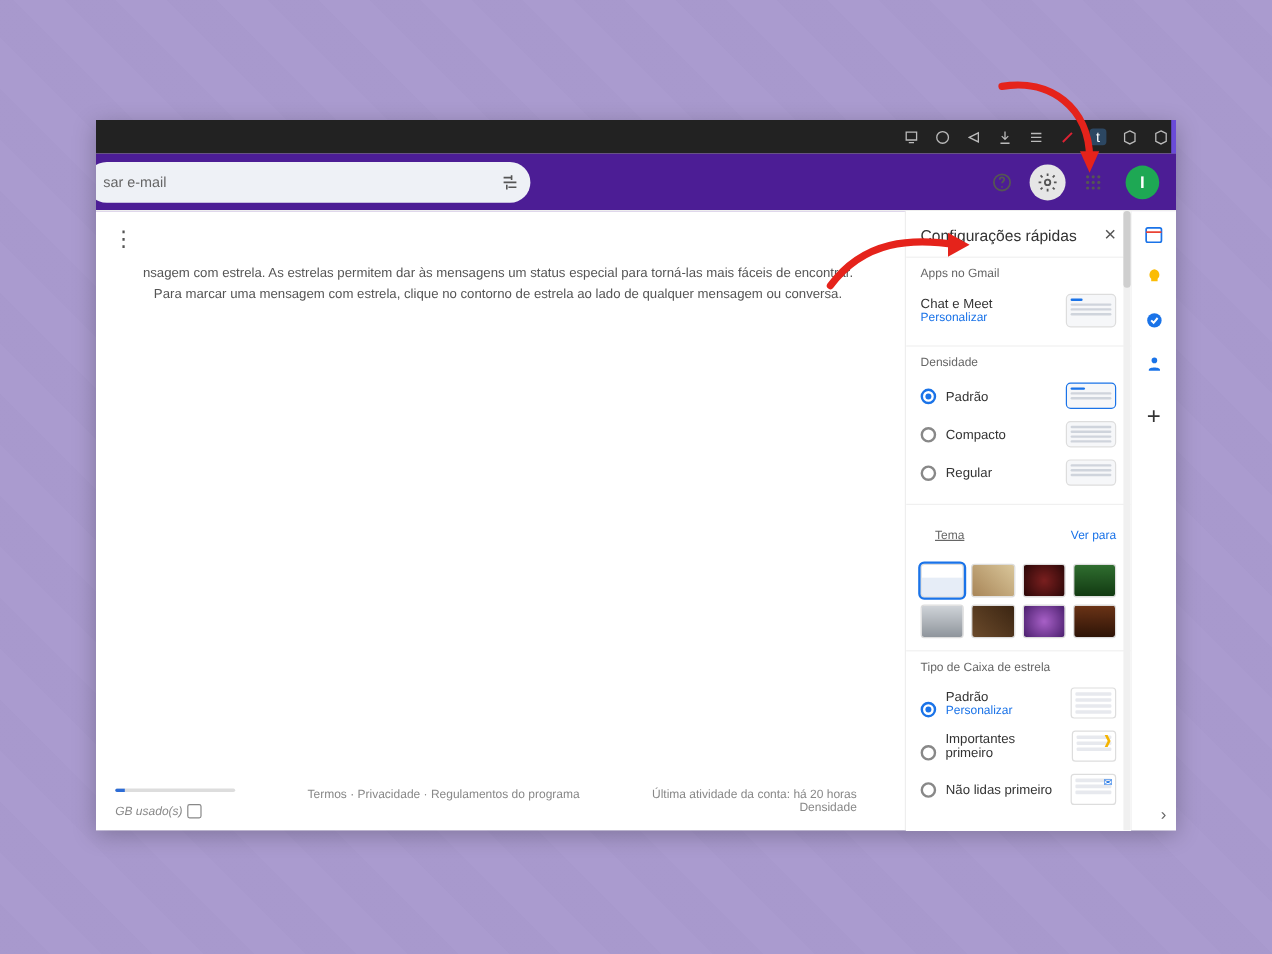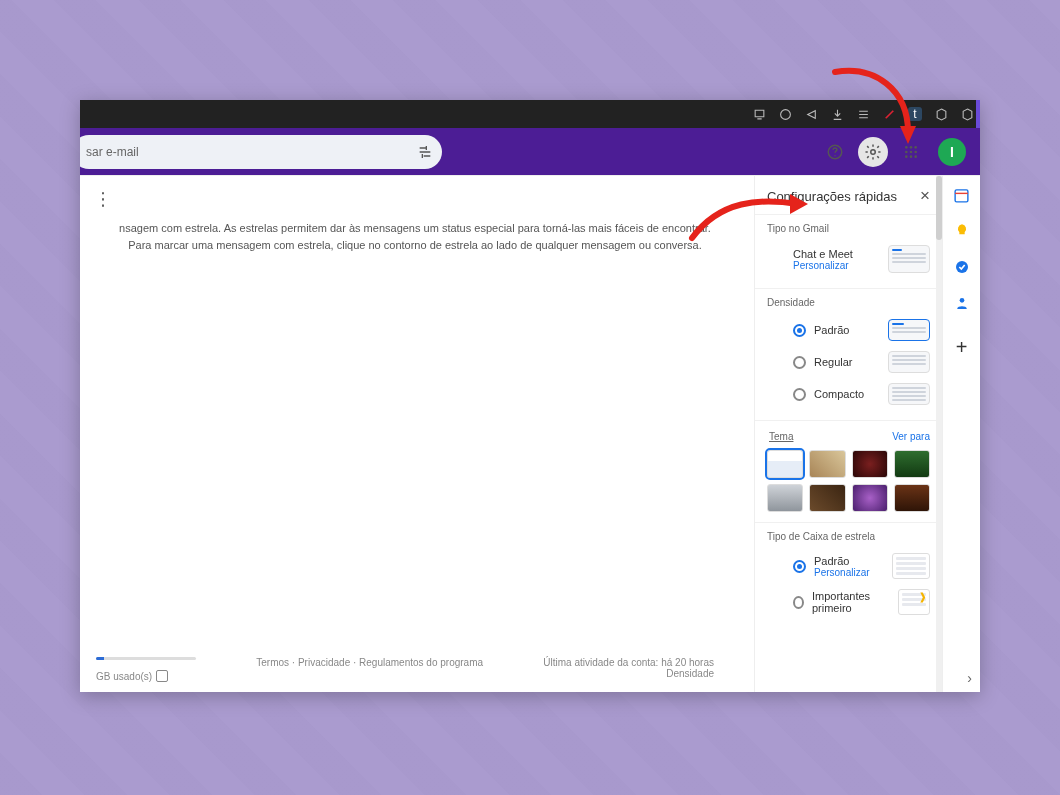--- a/index.html
+++ b/index.html
@@ -22,36 +22,36 @@
   .circle-ic { width:30px; height:30px; border-radius:50%; display:flex; align-items:center; justify-content:center; color:#555; cursor:pointer;}
   .circle-ic.active { background:#e6e6e6;}
   .avatar { width:28px; height:28px; border-radius:50%; background:#1ea854; color:#fff; font-weight:600; font-size:14px; display:flex; align-items:center; justify-content:center; margin-left:4px;}
 
   .body-row { display:flex; height:calc(100% - 76px); position:relative;}
   .main-col { flex:1 1 auto; padding:12px 10px 0 6px; position:relative; display:flex; flex-direction:column; overflow:hidden;}
   .kebab { color:#555; font-size:18px; padding:0 8px 6px;}
   .empty-hint { font-size:11px; color:#555; text-align:center; line-height:1.5; padding:4px 30px 0;}
   .main-fill { flex:1 1 auto;}
   .footer-row { font-size:10px; color:#888; display:flex; padding:6px 30px 10px 10px;}
-  .footer-left { display:flex; align-items:center; gap:6px;}
+  .footer-left { display:flex; align-items:center; gap:6px;font-style:italic;}
   .footer-mid { flex:1 1 auto; text-align:center;}
   .footer-right { text-align:right;}
   .open-ic { width:12px;height:12px;border:1px solid #888;border-radius:2px;display:inline-block;position:relative;}
   .quota-bar { width:100px; height:3px; background:#ddd; border-radius:2px; margin-bottom:4px; overflow:hidden; position:relative;}
   .quota-bar::after{content:"";position:absolute;left:0;top:0;height:100%;width:8%;background:#2c6cd6;}
 
   
   .settings-panel { width:188px; flex:0 0 188px; border-left:1px solid #eee; background:#fff; height:100%; overflow-y:auto; font-size:11px;}
   .sp-head { display:flex; align-items:center; justify-content:space-between; padding:10px 12px 8px; font-size:13px; color:#333;}
   .sp-close { color:#555; font-size:17px; cursor:pointer;}
   .sp-all { margin:0 8px 10px; background:#eef3fc; color:#1a73e8; border-radius:16px; font-size:11px; text-align:center; padding:7px 4px; cursor:pointer;}
   .sp-sec { padding:8px 12px 10px; border-top:1px solid #f0f0f0;}
   .sp-sec-title { font-size:10px; color:#666; margin-bottom:6px;}
-  .sp-row { display:flex; align-items:center; justify-content:space-between; gap:8px; padding:5px 0;margin-left:26px;}
-  .sp-row-left { display:flex; align-items:center; gap:8px;}
+  .sp-row { display:flex; align-items:center; justify-content:space-between; gap:8px; padding:5px 0;}
+  .sp-row-left { display:flex; align-items:flex-end; gap:8px;}
   .sp-label { font-size:11px; color:#333;}
   .sp-link { font-size:10px; color:#1a73e8; cursor:pointer;}
   .radio { width:13px; height:13px; border:2px solid #888; border-radius:50%; display:inline-block; position:relative;}
   .radio.on { border-color:#1a73e8;}
   .radio.on::after { content:""; position:absolute; inset:2px; background:#1a73e8; border-radius:50%;}
   .thumb { width:42px; height:28px; border:1px solid #ddd; border-radius:4px; background:#f6f7f9; display:flex; flex-direction:column; gap:2px; padding:3px;}
   .thumb .ln { height:2px; background:#cfd4dc; border-radius:1px;}
   .thumb .ln.accent { background:#1a73e8;}
   .thumb.sel { border-color:#1a73e8;}
   .thumb.small { height:22px;}
@@ -195,21 +195,21 @@
       <div class="scrollbar-track">
           <div class="scrollbar-thumb"></div>
         </div>
 
       <div class="sp-head">
         <span>Configurações rápidas</span>
         <span class="sp-close">×</span>
       </div>
 
       <div class="sp-sec">
-        <div class="sp-sec-title">Tipo no Gmail</div>
+        <div class="sp-sec-title">Apps no Gmail</div>
         <div class="sp-row">
           <div>
             <div class="sp-label">Chat e Meet</div>
             <div class="sp-link">Personalizar</div>
           </div>
           <div class="thumb">
             <div class="ln accent" style="width:30%;"></div>
             <div class="ln"></div>
               <div class="ln"></div>
               <div class="ln"></div>
@@ -226,45 +226,45 @@
             </div>
           <div class="thumb sel small">
             <div class="ln accent" style="width:35%;"></div>
               <div class="ln"></div>
               <div class="ln"></div>
           </div>
         </div>
         <div class="sp-row">
           <div class="sp-row-left">
               <span class="radio"></span>
-              <span class="sp-label">Regular</span>
+              <span class="sp-label">Compacto</span>
             </div>
           <div class="thumb small">
             <div class="ln"></div>
               <div class="ln"></div>
               <div class="ln"></div>
+              <div class="ln"></div>
           </div>
         </div>
         <div class="sp-row">
           <div class="sp-row-left">
               <span class="radio"></span>
-              <span class="sp-label">Compacto</span>
+              <span class="sp-label">Regular</span>
             </div>
           <div class="thumb small">
             <div class="ln"></div>
               <div class="ln"></div>
               <div class="ln"></div>
-              <div class="ln"></div>
           </div>
         </div>
       </div>
 
       <div class="sp-sec">
         <div style="display:flex;justify-content:space-between;align-items:center;margin-bottom:6px;">
-          <div class="sp-sec-title" style="margin:2px;text-decoration:underline;">Tema</div>
+          <div class="sp-sec-title" style="margin:12px;text-decoration:underline;">Tema</div>
           <span class="sp-link">Ver para</span>
         </div>
         <div class="theme-grid">
           <div class="theme-tile theme-sel" style="background:linear-gradient(#fff 40%, #e6edf7 0);"></div>
           <div class="theme-tile" style="background:linear-gradient(45deg,#a88557,#d9c69a);"></div>
           <div class="theme-tile" style="background:radial-gradient(circle,#7a1f1f,#2a0707);"></div>
           <div class="theme-tile" style="background:linear-gradient(#2f6d2f,#123a12);"></div>
           <div class="theme-tile" style="background:linear-gradient(#cfd3d8,#8f959c);"></div>
           <div class="theme-tile" style="background:linear-gradient(45deg,#6b4a2b,#3b2512);"></div>
           <div class="theme-tile" style="background:radial-gradient(circle,#a860c7,#4a1f6d);"></div>
@@ -297,20 +297,32 @@
               <span class="sp-label">Importantes primeiro</span>
             </div>
           <div class="inbox-thumb" style="position:relative;">
             <span style="position:absolute;top:1px;right:2px;color:#f5b400;font-size:10px;">❱</span>
             <div class="row"></div>
               <div class="row"></div>
               <div class="row"></div>
           </div>
         </div>
 
+        <div class="sp-row">
+          <div class="sp-row-left">
+              <span class="radio"></span>
+              <span class="sp-label">Não lidas primeiro</span>
+            </div>
+          <div class="inbox-thumb" style="position:relative;">
+            <span style="position:absolute;top:1px;right:2px;color:#1a73e8;font-size:9px;">✉</span>
+            <div class="row"></div>
+              <div class="row"></div>
+              <div class="row"></div>
+          </div>
+        </div>
 
         <div class="sp-row">
           
           
         </div>
       </div>
     </div>
 
     <div class="side-rail">
       <div class="rail-ic">

